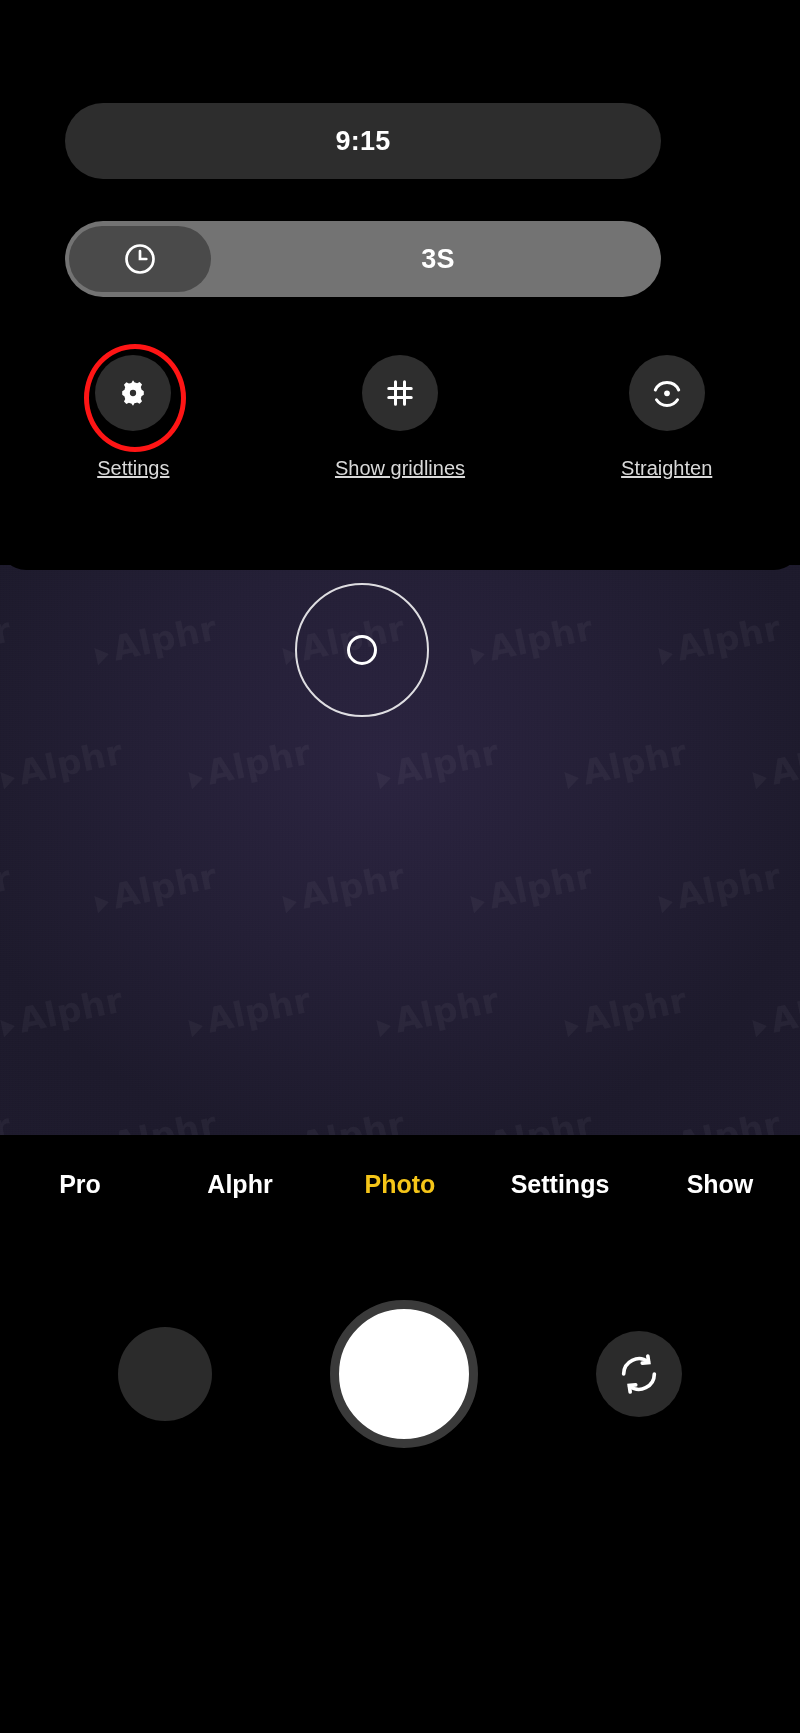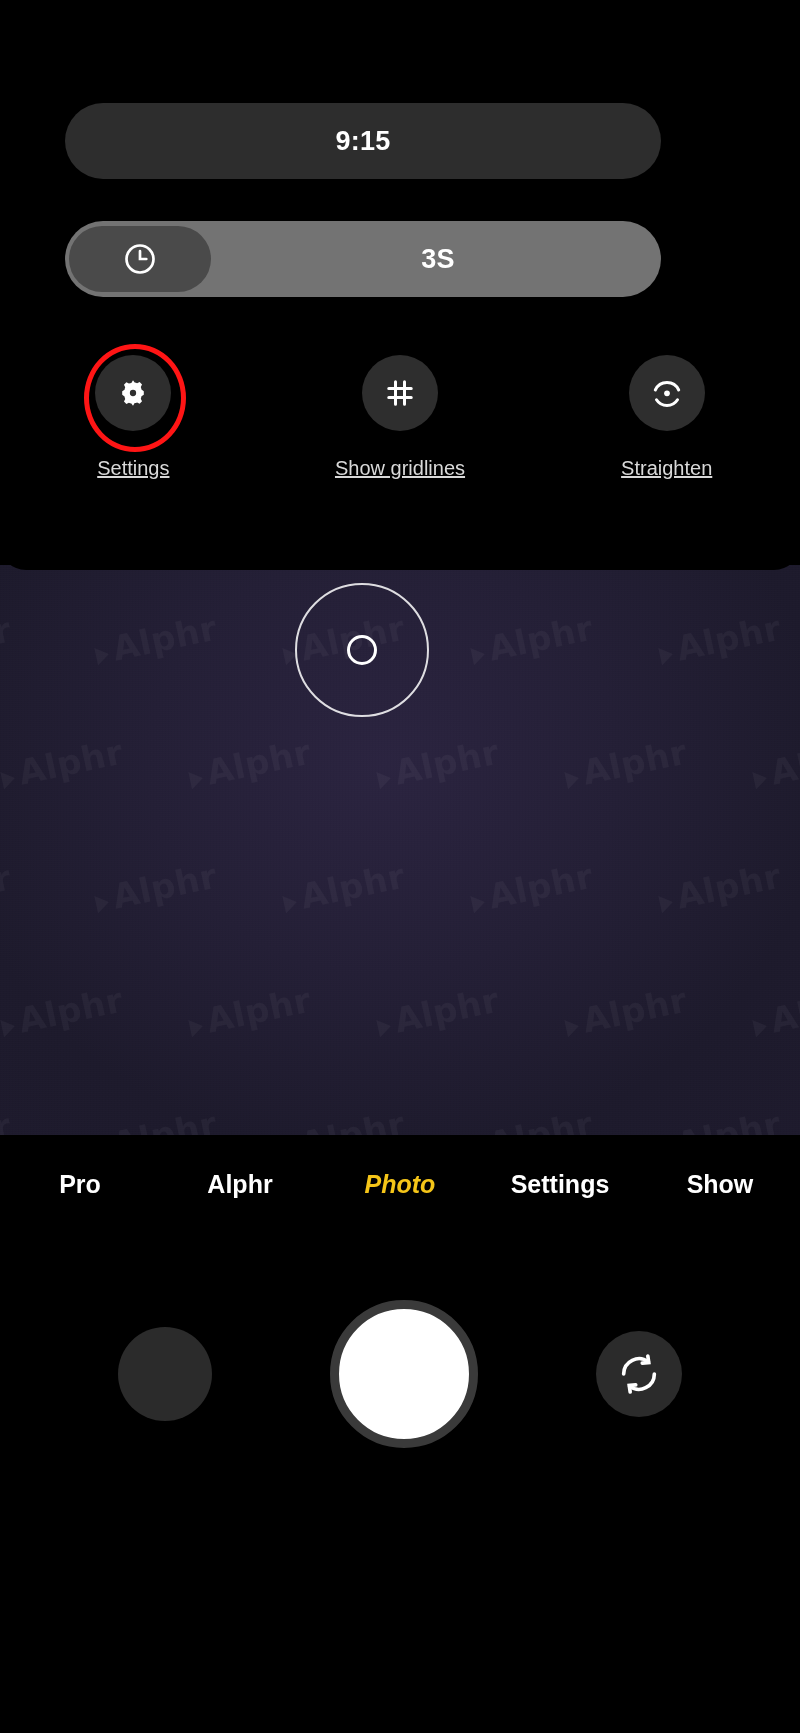--- a/index.html
+++ b/index.html
@@ -193,21 +193,21 @@
     align-items:center;
   }
   .mode {
     flex:1;
     text-align:center;
     color:#ffffff;
     font-size:25px;
     font-weight:700;
     cursor:pointer;
   }
-  .mode.active { color:#f5c518;font-style:italic; }
+  .mode.active { color:#f5c518; }
 
   #capture-row {
     position:absolute;
     left:0; top:165px;
     width:800px;
     display:flex;
     align-items:center;
     justify-content:center;
     gap:118px;
   }

